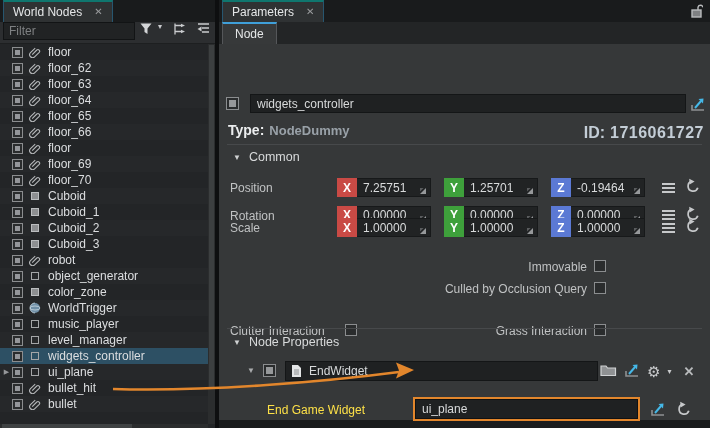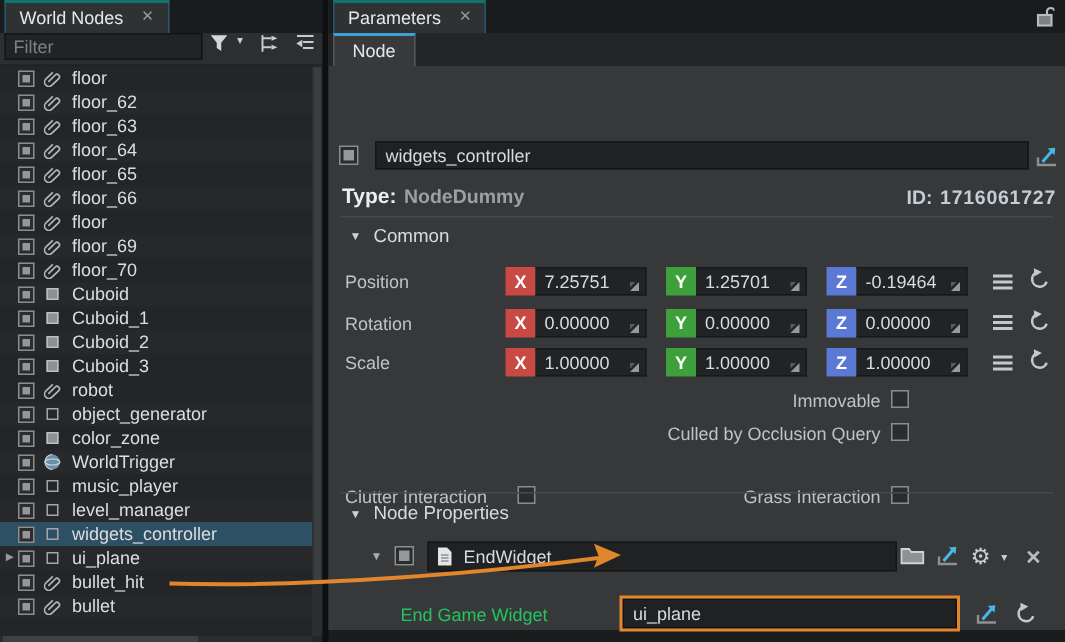--- a/index.html
+++ b/index.html
@@ -57,21 +57,21 @@
   .name-row{position:absolute;top:50px;left:0;right:0;height:22px;}
   .name-row .cbx{position:absolute;left:7px;top:3px;width:13px;height:13px;}
   .name-input{position:absolute;left:31px;top:0;width:436px;height:19px;background:#1f2122;
               border:1px solid #141617;color:#d8dadb;font-family:"Liberation Sans",sans-serif;
               font-size:12px;padding:0 6px;box-sizing:border-box;outline:none;}
   .pick-btn{position:absolute;left:470px;top:1px;width:17px;height:17px;display:flex;align-items:center;justify-content:center;}
 
   .type-row{position:absolute;top:78px;left:9px;right:6px;height:18px;}
   .type-label{font-weight:bold;font-size:14px;color:#eceeef;}
   .type-value{font-weight:bold;font-size:13px;color:#99a1a8;margin-left:5px;}
-  .id-wrap{position:absolute;right:0;top:2px;font-weight:bold;font-size:13px;color:#c3cdd6;}
+  .id-wrap{position:absolute;right:0;top:2px;font-weight:bold;font-size:16px;color:#c3cdd6;}
   .id-wrap .id-value{margin-left:5px;letter-spacing:0.5px;}
 
   .section-header{position:absolute;left:14px;display:flex;align-items:center;gap:8px;color:#d8dadb;font-size:12.5px;}
   .section-header .tri{font-size:8px;color:#cfd1d2;}
 
   .vec-rows{position:absolute;top:134px;left:0;right:0;}
   .vec-row{position:absolute;left:0;right:0;height:19px;}
   .vec-row .vlabel{position:absolute;left:11px;top:3px;color:#c0c2c3;}
   .vec-groups{position:absolute;left:118px;top:0;display:flex;gap:13px;align-items:center;}
   .axis-group{display:flex;height:19px;}
@@ -94,21 +94,21 @@
   .ew-row .tri{position:absolute;left:28px;top:6px;font-size:8px;color:#a9abad;}
   .ew-row .cbx{position:absolute;left:44px;top:4px;width:13px;height:13px;}
   .ew-field{position:absolute;left:66px;top:1px;width:313px;height:20px;background:#1f2122;
             border:1px solid #141617;box-sizing:border-box;display:flex;align-items:center;gap:7px;padding-left:5px;color:#d8dadb;}
   .ew-icons{position:absolute;left:381px;top:1px;display:flex;align-items:center;gap:7px;height:20px;}
   .gear{font-size:15px;color:#c9cbcd;line-height:1;}
   .caret{font-size:8px;color:#c9cbcd;}
   .xbtn{font-size:13px;color:#b9bbbd;font-weight:bold;}
 
   .param-row{position:absolute;top:355px;left:0;right:0;height:24px;}
-  .param-label{position:absolute;left:0;top:4px;width:146px;text-align:right;color:#22c55e;}
+  .param-label{position:absolute;left:0;top:4px;width:146px;text-align:right;color:#fde047;}
   .param-field{position:absolute;left:196px;top:0;width:223px;height:20px;background:#1f2122;
                border:1px solid #101213;outline:2px solid #e2862c;box-sizing:border-box;
                display:flex;align-items:center;padding-left:6px;color:#d8dadb;}
   .param-icons-pick{position:absolute;left:431px;top:2px;}
   .param-icons-reset{position:absolute;left:457px;top:2px;}
 
   .annotation{position:absolute;inset:0;pointer-events:none;z-index:50;}
 </style>
 </head>
 <body>
@@ -512,21 +512,21 @@
         <span class="hamburger"></span>
         <span>
           <svg width="16" height="16" viewBox="0 0 16 16">
             <path d="M12.8 9.8 A5 5 0 1 1 7.2 3.2" fill="none" stroke="#c6c8ca" stroke-width="1.7"></path>
             <polygon points="4.2,0.8 9.6,3.4 4.6,6.4" fill="#c6c8ca"></polygon>
           </svg>
         </span>
       </span>
     </div>
   </div>
-          <div class="vec-row" style="top: 54px;">
+          <div class="vec-row" style="top: 40px;">
     <span class="vlabel">Scale</span>
     <div class="vec-groups">
       <span class="axis-group">
         <span class="axis-badge x">X</span>
         <span class="axis-field">
           <span class="val">1.00000</span>
           <span class="drag-handle">
             <svg width="8" height="8" viewBox="0 0 8 8">
                       <polygon points="7,1 7,7 1,7" fill="#96989a"></polygon>
                       <polygon points="1,4.6 1,1 4.6,1" fill="#5a5c5e"></polygon>

